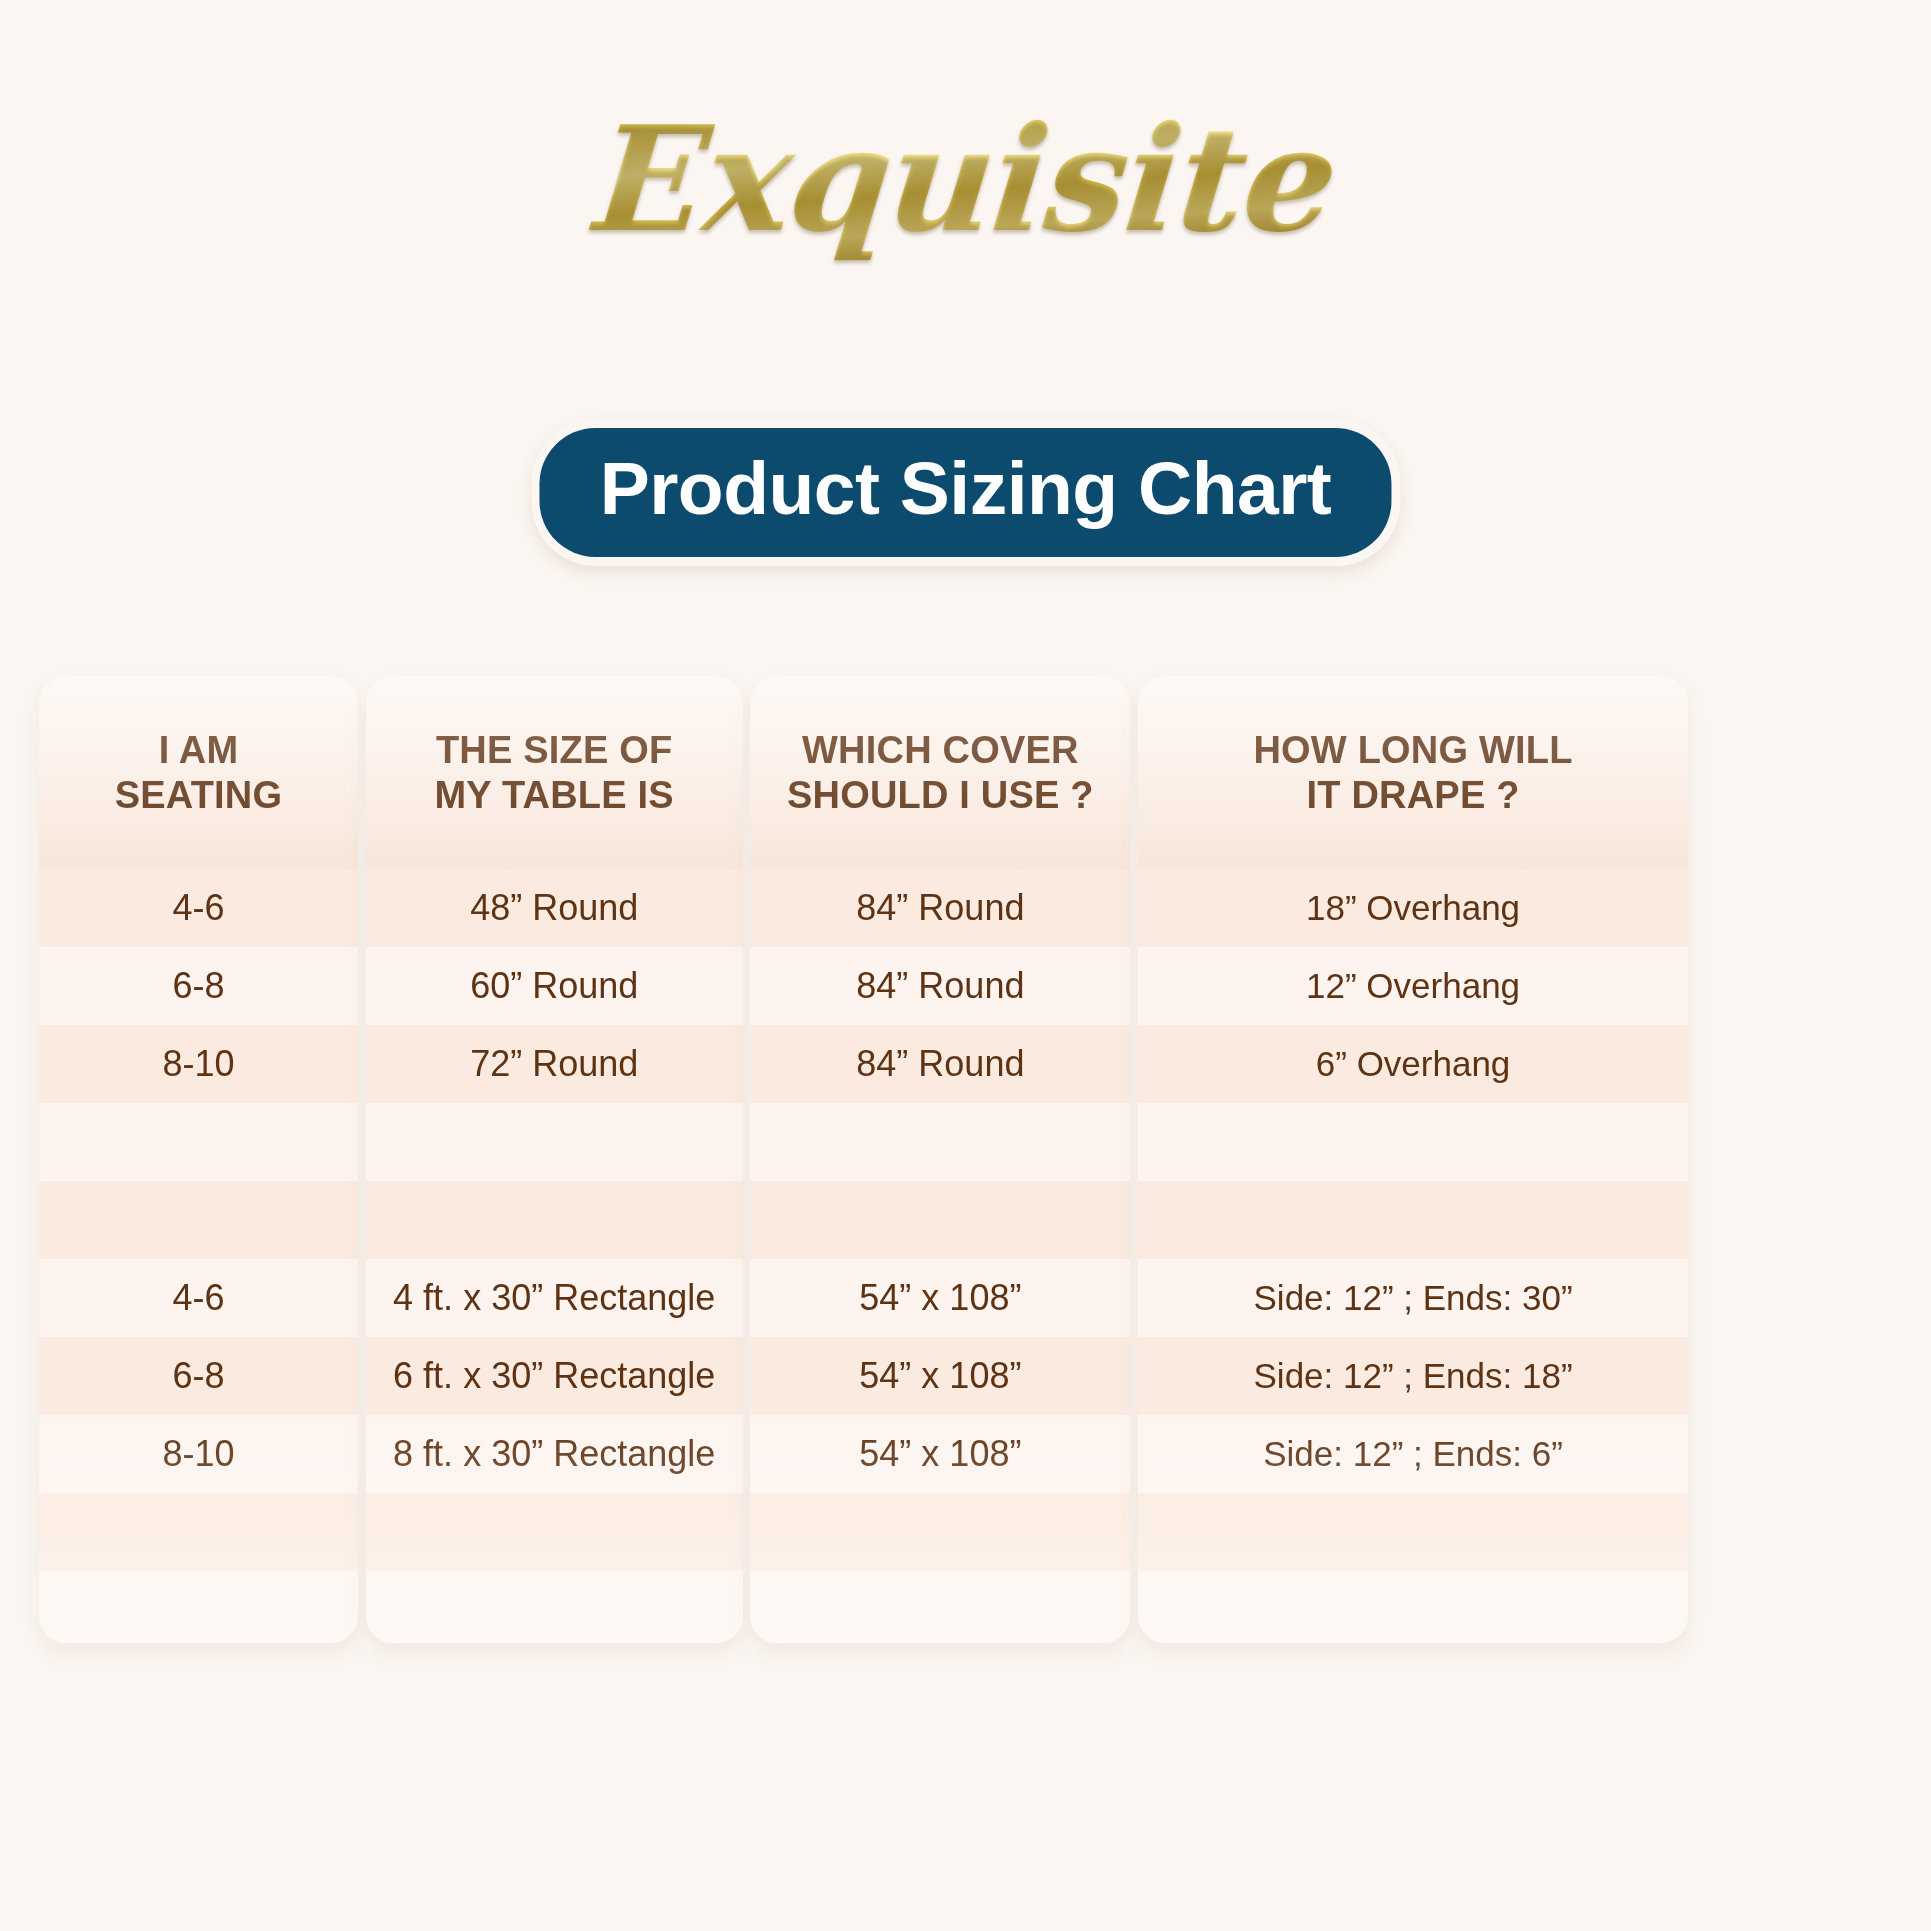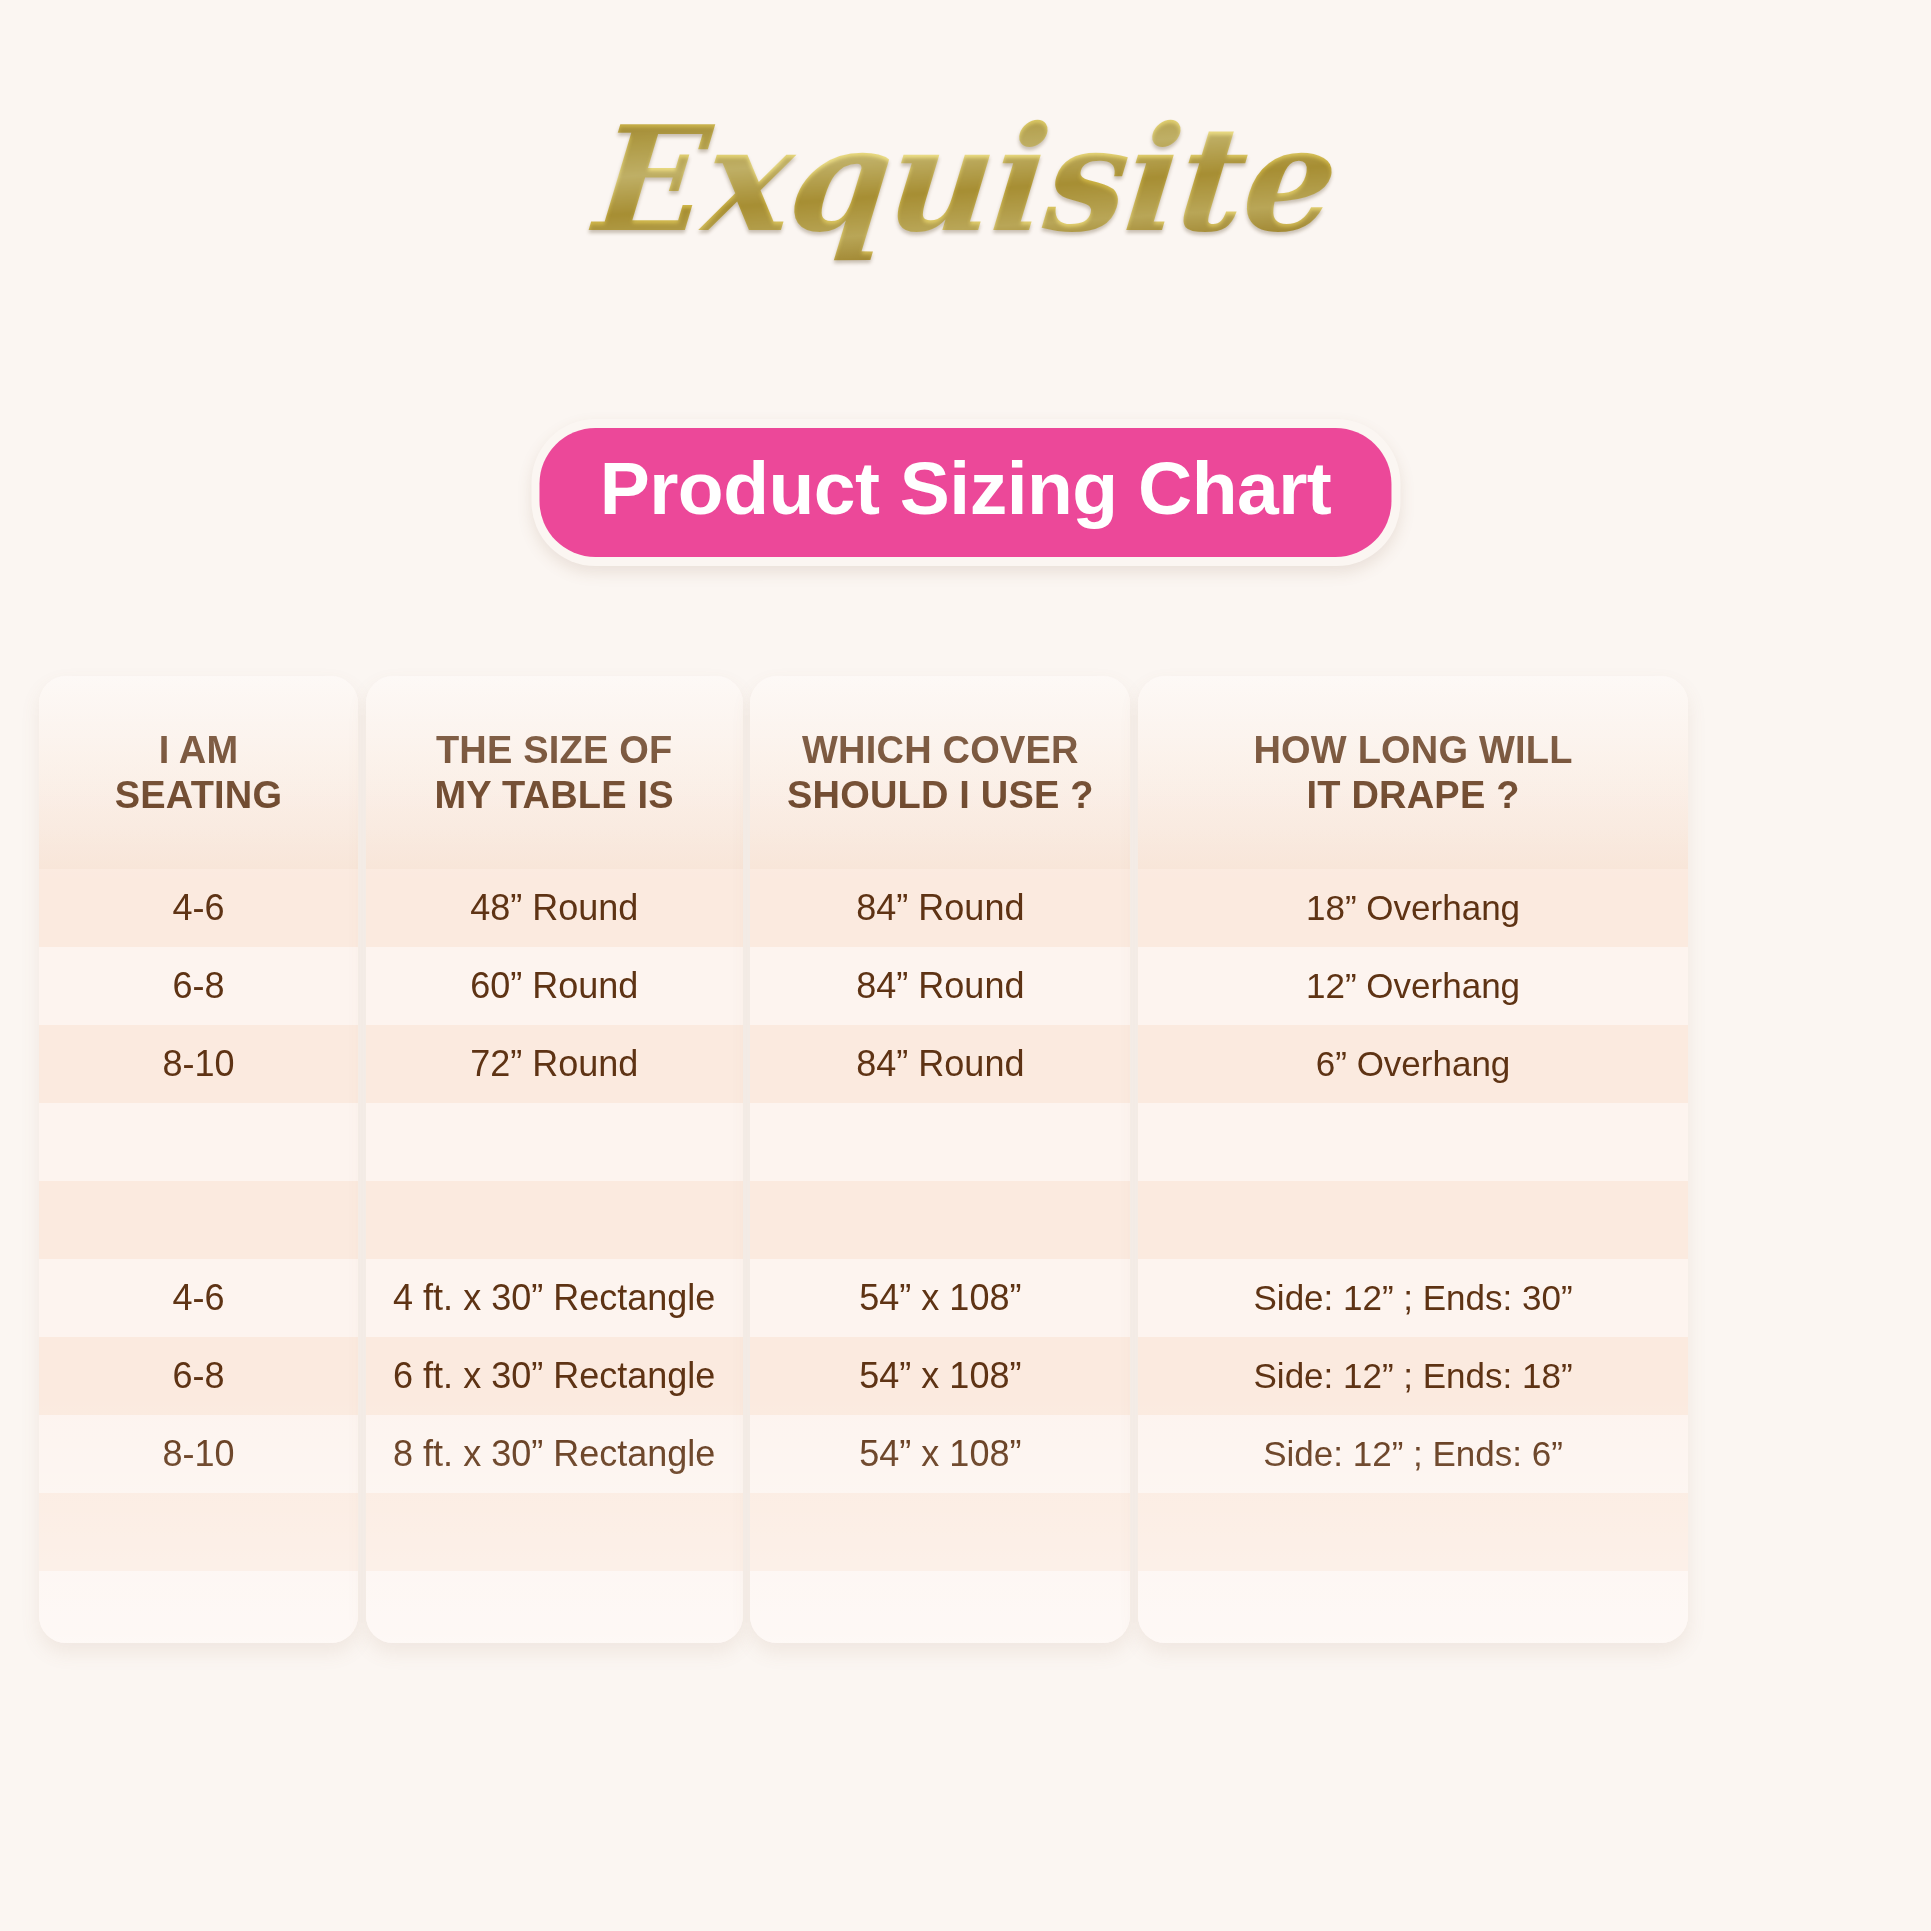--- a/index.html
+++ b/index.html
@@ -55,21 +55,21 @@
     position: absolute;
     top: 419px;
     left: 50%;
     transform: translateX(-50%);
     background: #FBF6F2;
     border-radius: 64px;
     padding: 8.7px;
     box-shadow: 0 6.8px 15.4px rgba(120,85,55,0.13);
   }
   .banner {
-    background: #ec4899;
+    background: #0c4a6e;
     border-radius: 56px;
     padding: 21px 60px 29px 60px;
   }
   .banner-title {
     color: #FFFFFF;
     font-size: 75px;
     font-weight: 700;
     line-height: 1.06;
     letter-spacing: -0.5px;
     white-space: nowrap;

